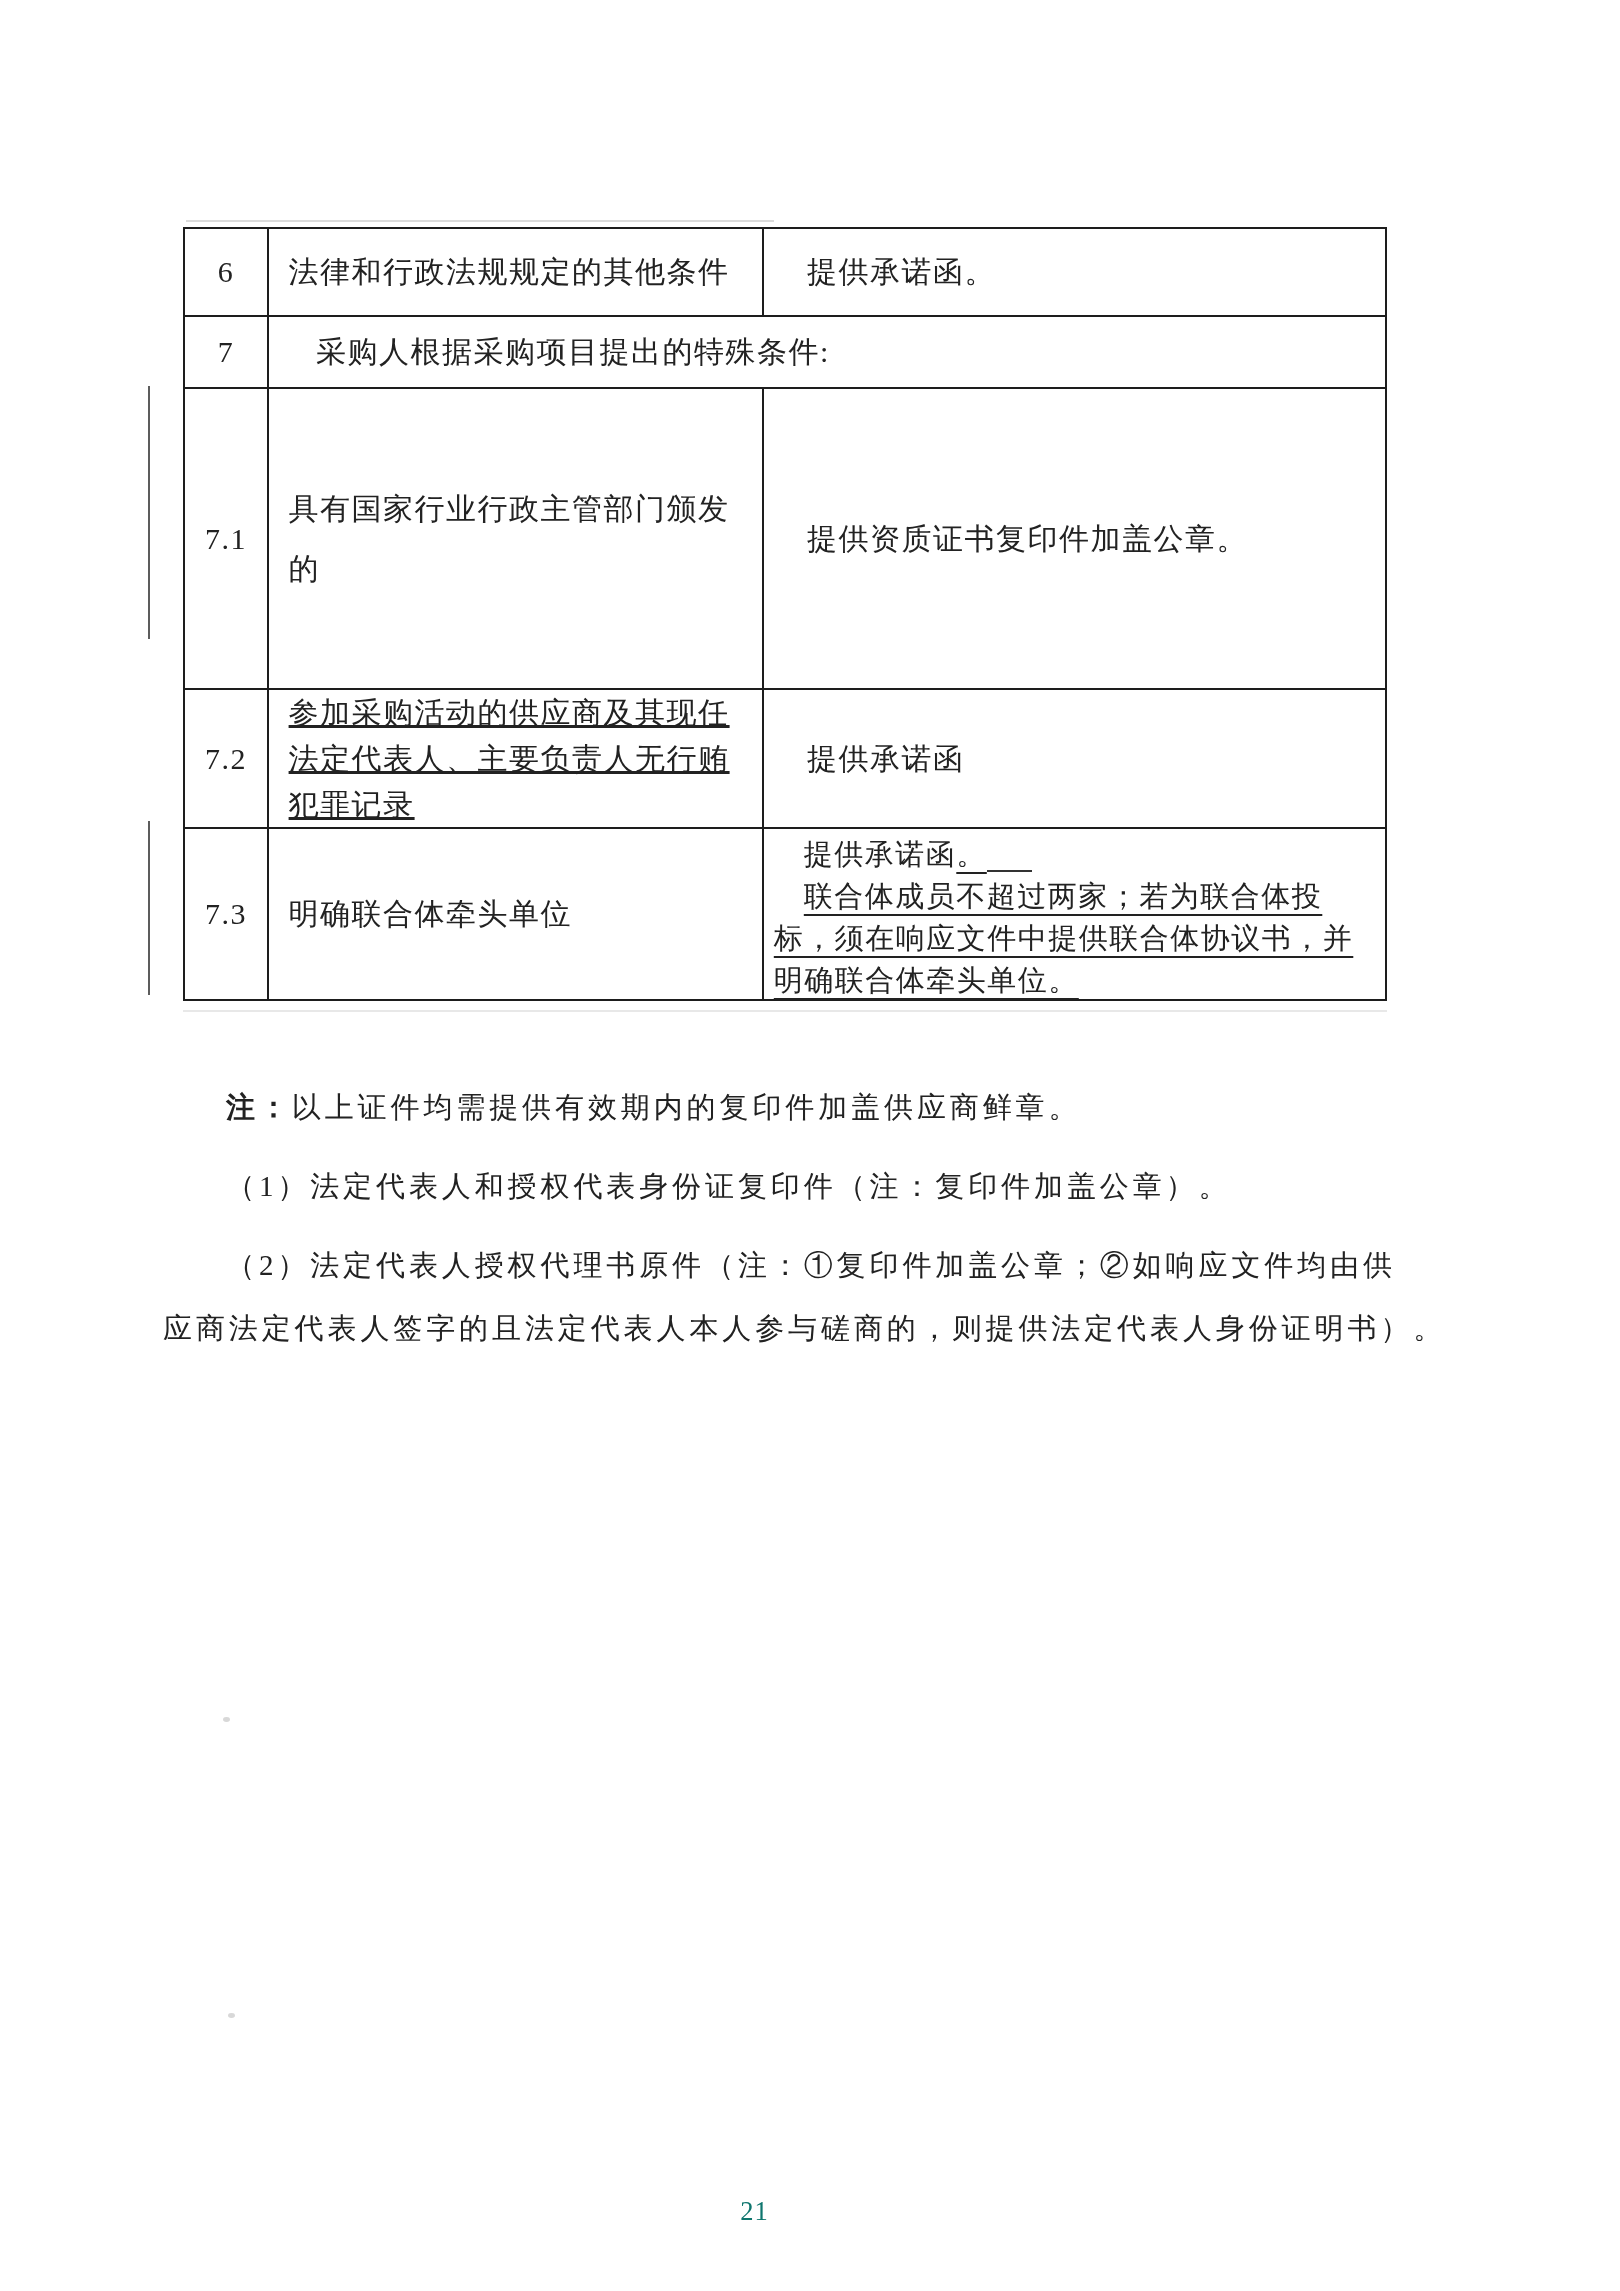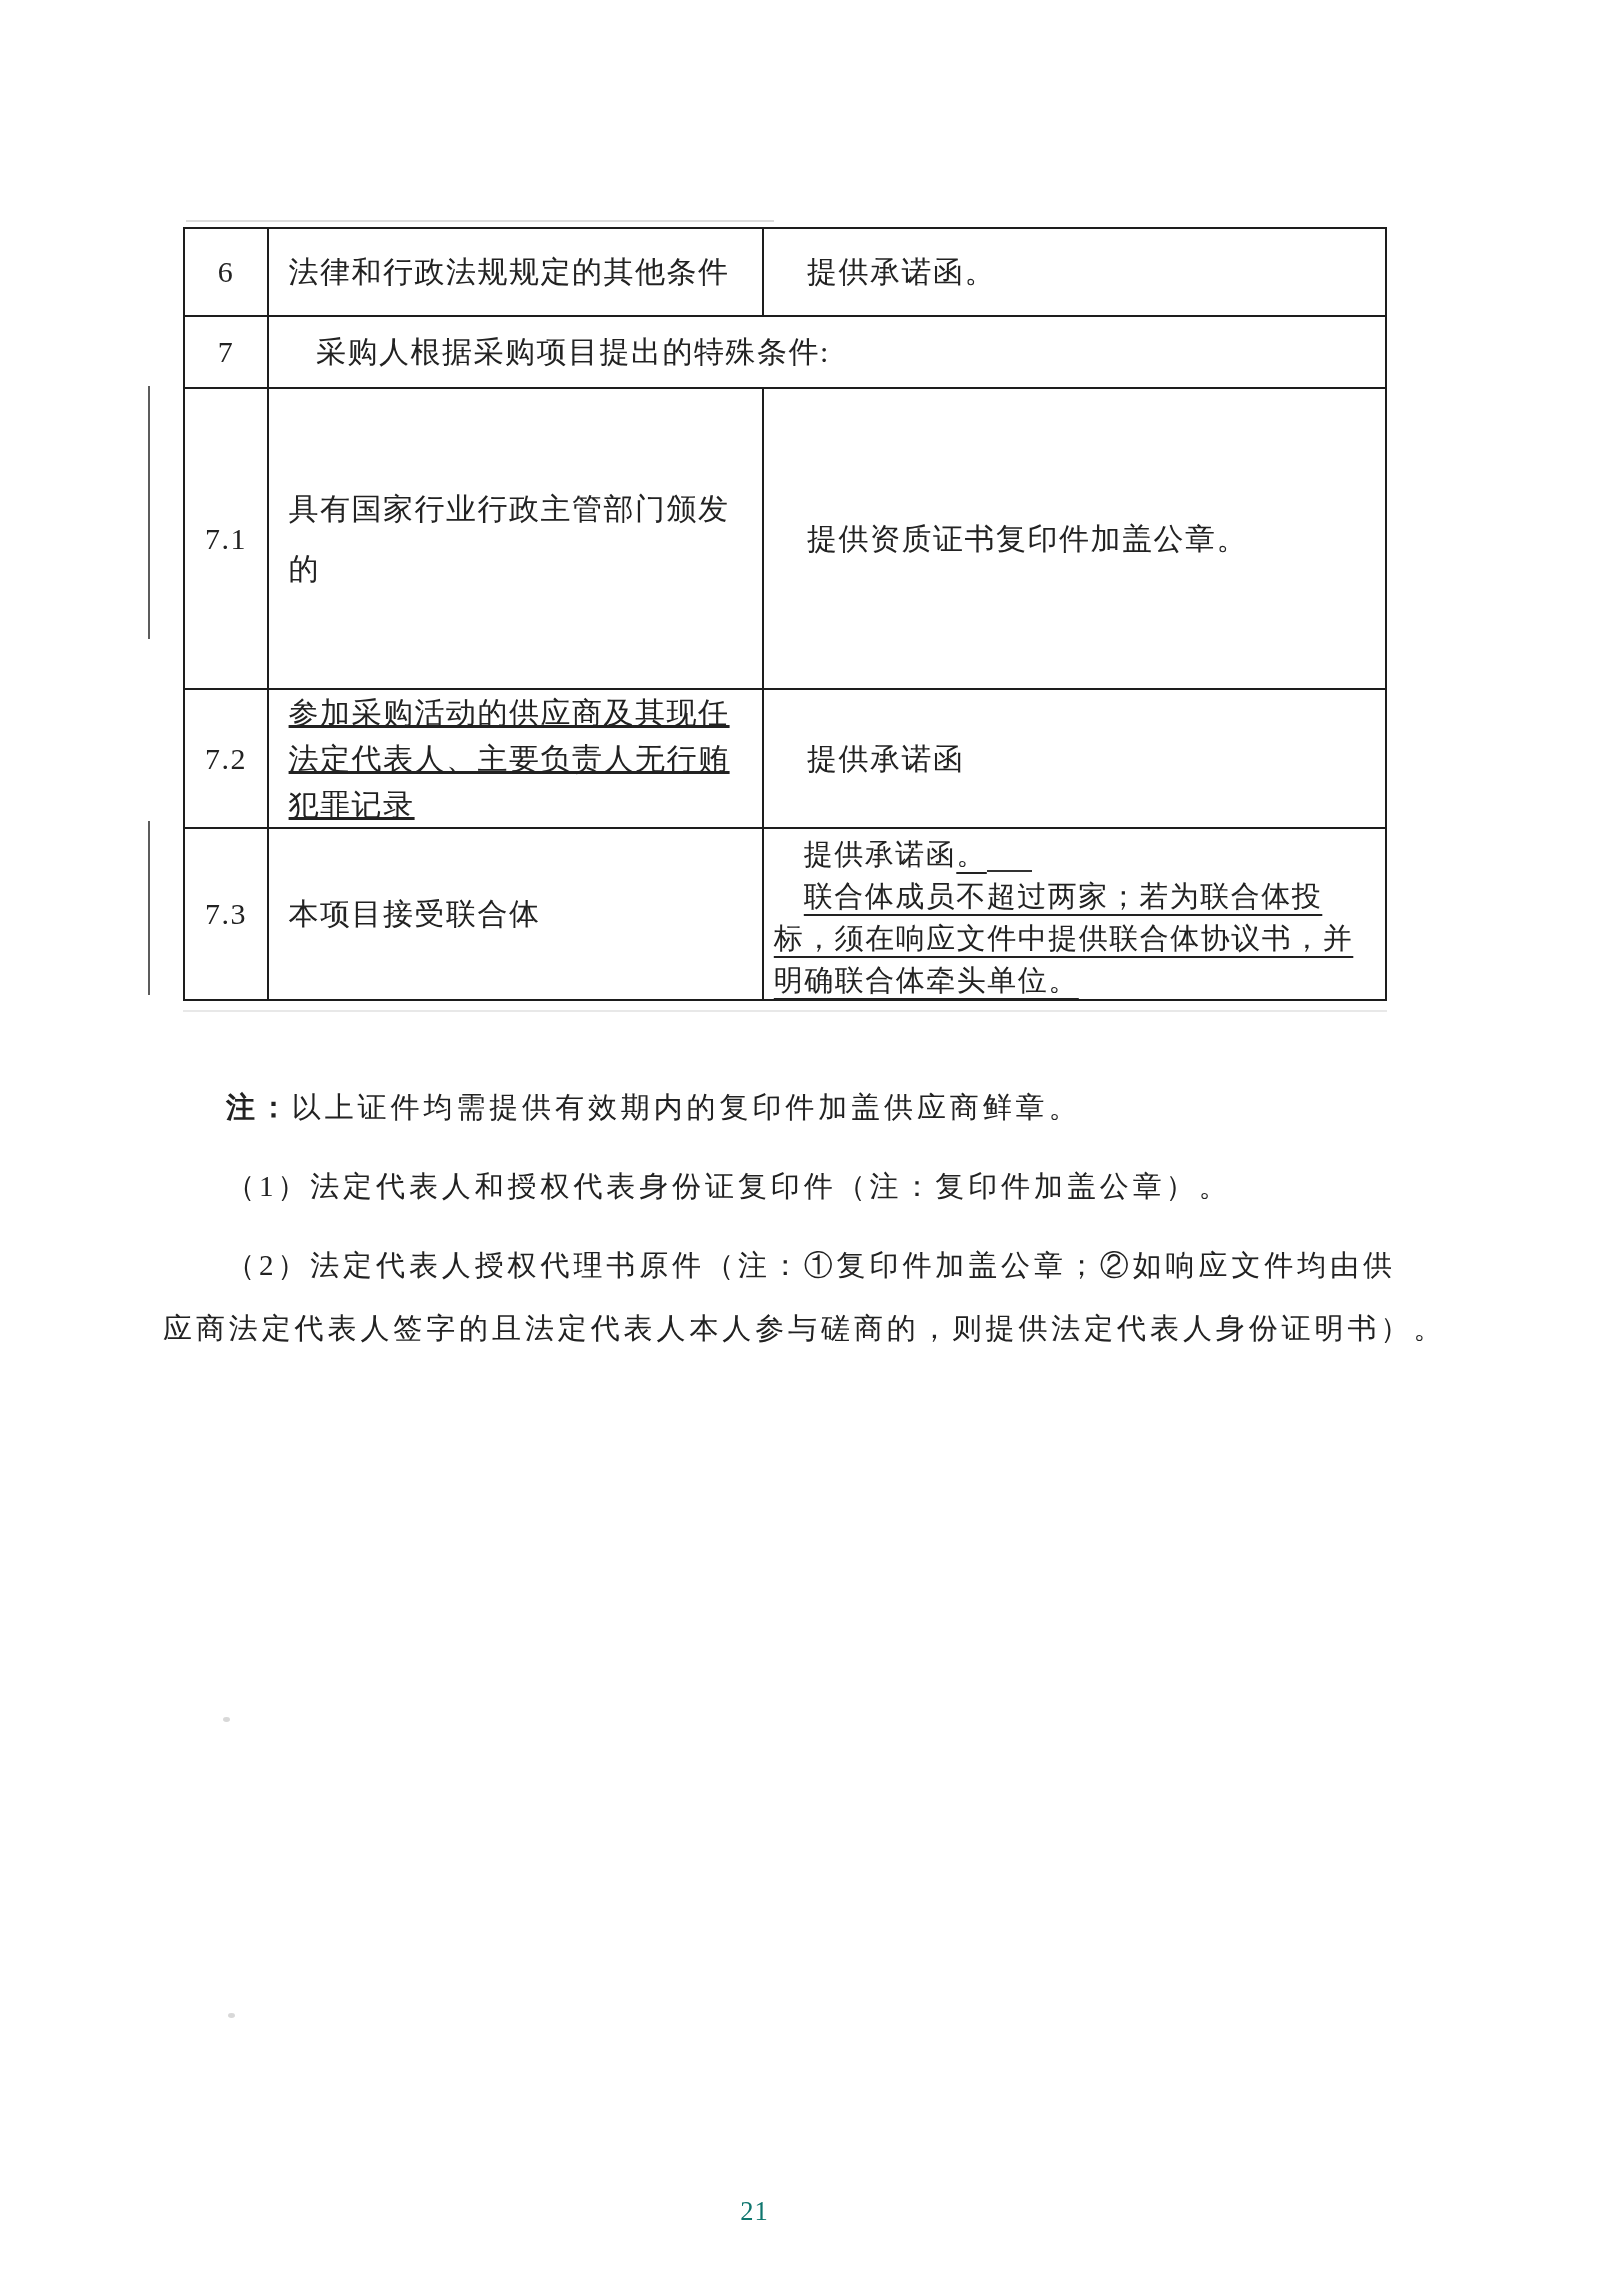--- a/index.html
+++ b/index.html
@@ -123,21 +123,21 @@
       <div class="cell c3">
         <span>提供承诺函</span>
       </div>
     </div>
 
     <div class="trow r73">
       <div class="cell c1">
         <span>7.3</span>
       </div>
       <div class="cell c2">
-        <span>本项目接受联合体</span>
+        <span>明确联合体牵头单位</span>
       </div>
       <div class="cell c3">
         <p><span>提供承诺函</span><span class="ul">。</span><span class="ul-blank"></span></p>
         <p class="ul pre">联合体成员不超过两家；若为联合体投
 标，须在响应文件中提供联合体协议书，并
 明确联合体牵头单位。</p>
       </div>
     </div>
 
   </div>

